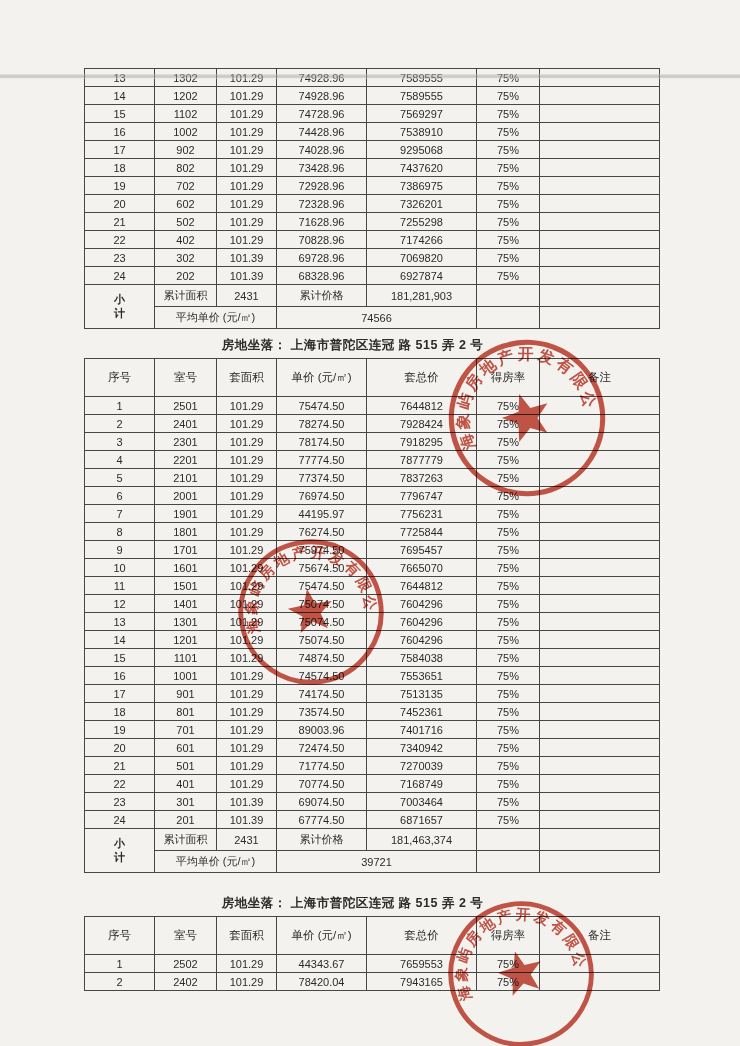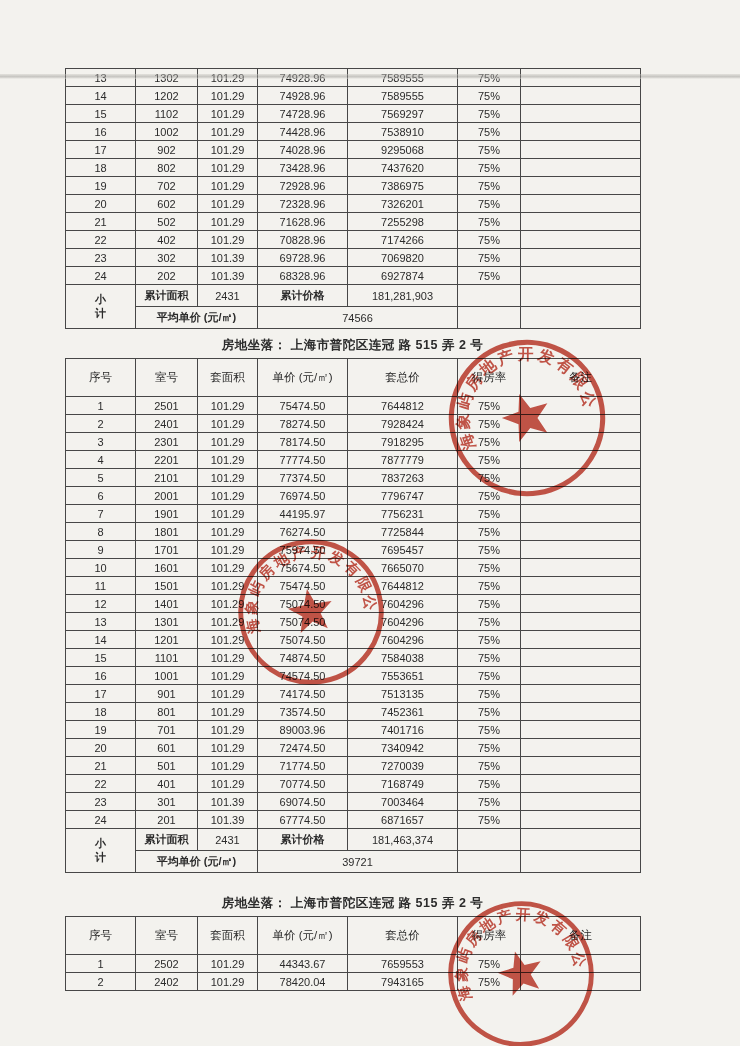--- a/index.html
+++ b/index.html
@@ -11,34 +11,34 @@
     overflow:hidden;
   }
   .page { position:relative; width:740px; height:1046px; }
   .scan-edge {
     position:absolute; top:6px; left:0; width:740px; height:5px;
     background:linear-gradient(#cfcdc8,#8f8d89 55%,#f3f2ee);
     opacity:.45;
   }
   .tbl {
     border-collapse:collapse; table-layout:fixed;
-    width:575px; margin-left:65px;
+    width:575px; margin-left:84px;
     background:transparent;
     padding-left:16px;
   }
   .tbl td, .tbl th {
     border:1px solid #474747;
     text-align:center; vertical-align:middle;
     font-size:11px; height:18px; padding:0 2px; overflow:hidden;
   }
   .tbl th { font-weight:normal; font-size:11.5px; height:38px; line-height:1.25; }
   .t1 { margin-top:68px; }
   .sub td { height:22px; }
   .xj { white-space:pre-line; font-weight:bold; line-height:1.25; }
-  .bold { font-weight:bold; }
+  .bold { font-weight:normal; }
   .loc {
     width:575px; margin:8px 0 4px 65px;
     text-align:center; font-size:12.5px; font-weight:bold;
     letter-spacing:.5px;
   }
   .loc3 { margin-top:22px; }
   .stamp {
     position:absolute; pointer-events:none;
     mix-blend-mode:multiply; opacity:.85;
   }

